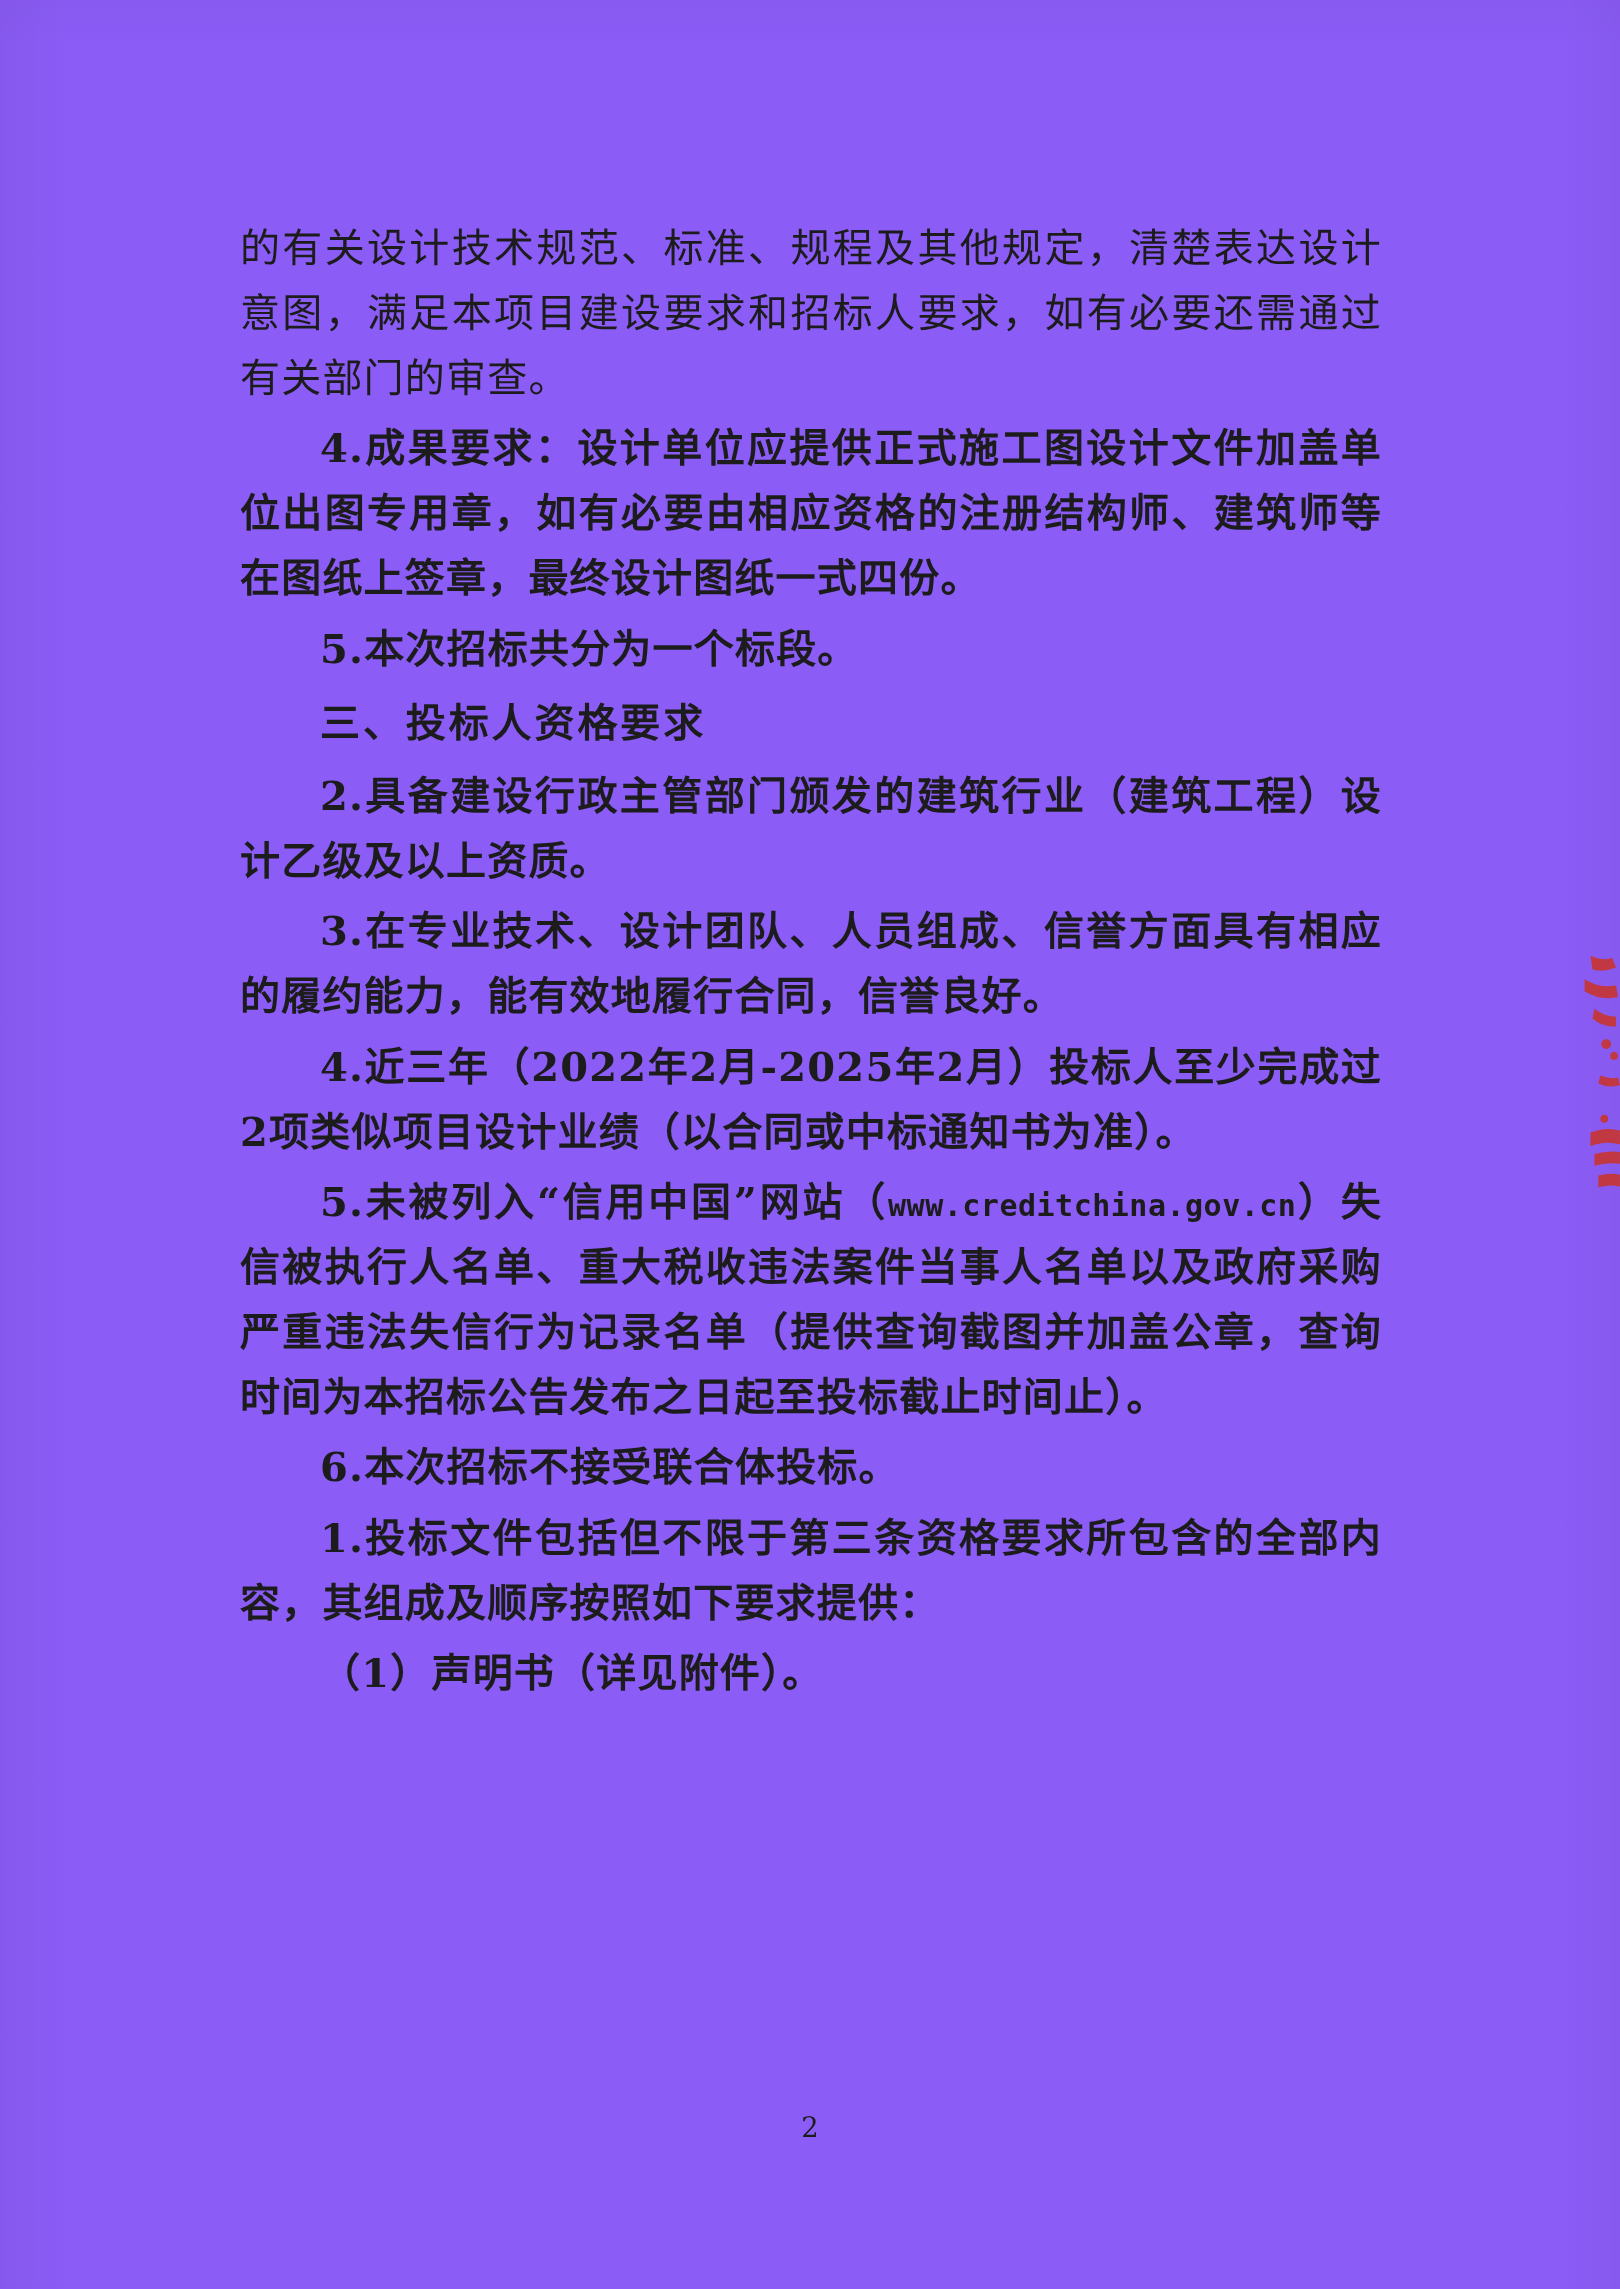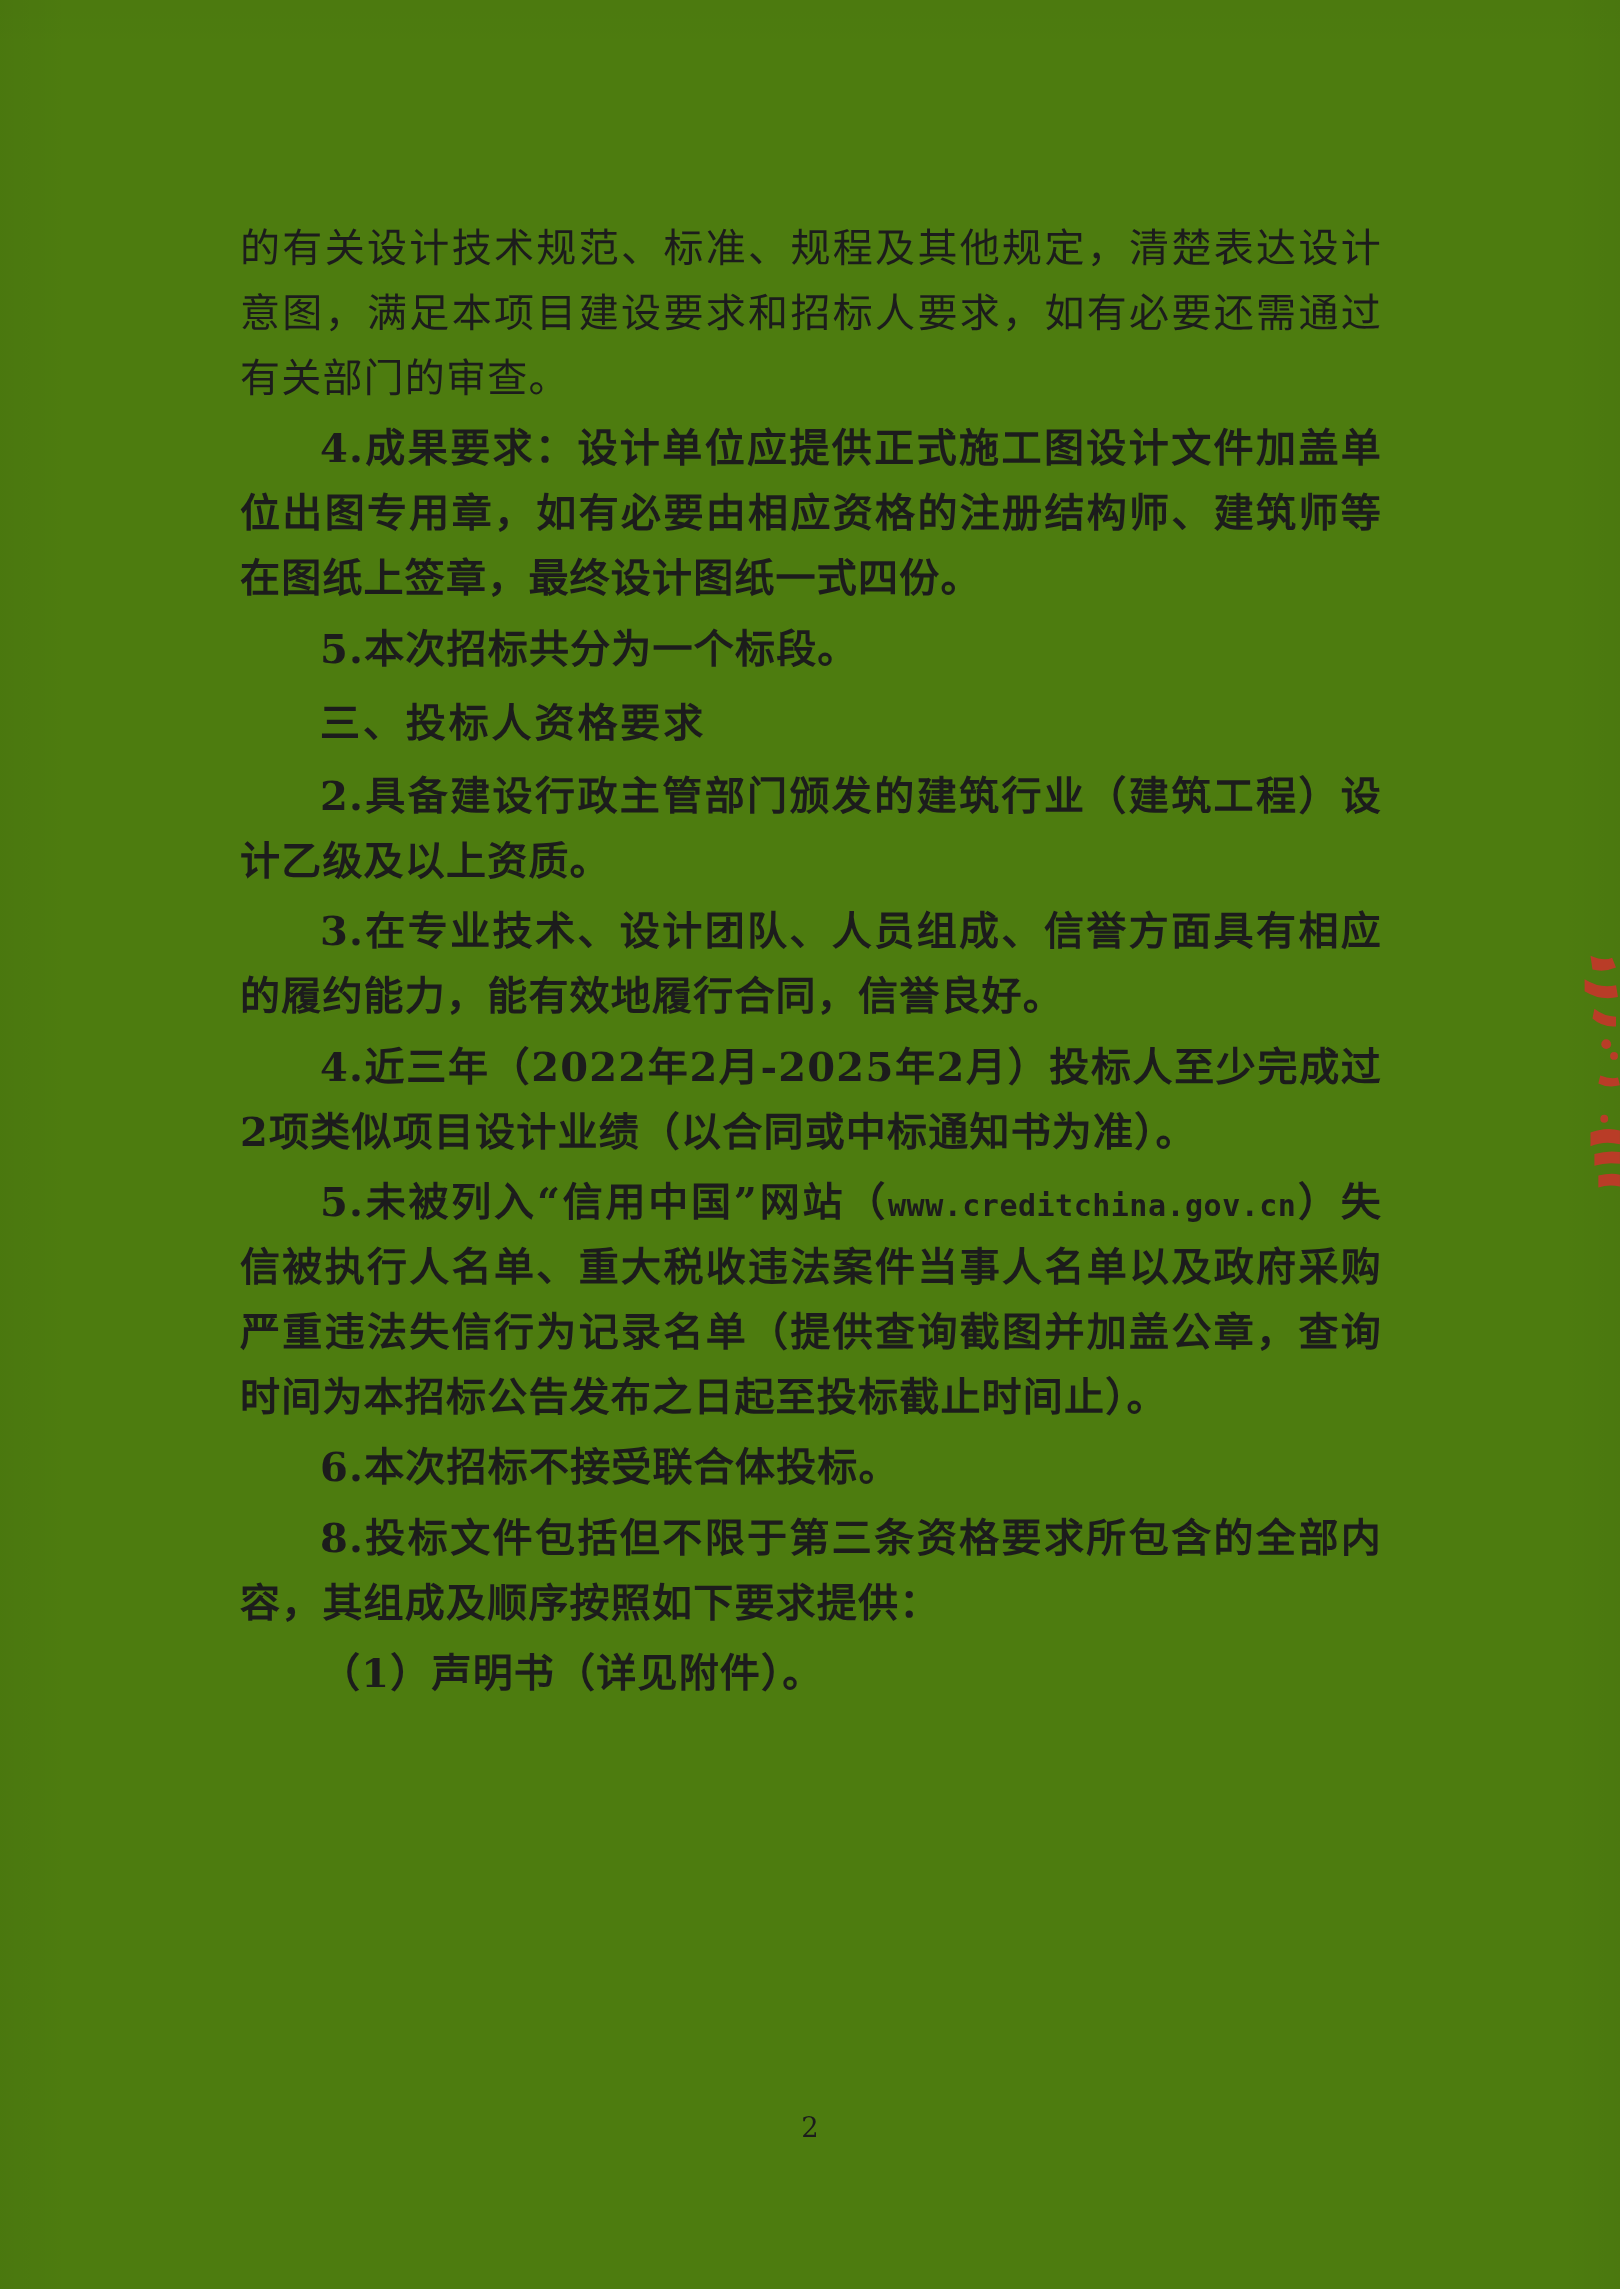--- a/index.html
+++ b/index.html
@@ -7,21 +7,21 @@
     padding: 0;
     background: #ffffff;
   }
   body {
     font-family: "DejaVu Serif", "Liberation Serif", serif;
   }
   .page {
     position: relative;
     width: 1620px;
     height: 2290px;
-    background: #4d7c0f;
+    background: #8b5cf6;
     overflow: hidden;
   }
   
   .page::before {
     content: "";
     position: absolute;
     inset: 0;
     background:
       linear-gradient(to right, rgba(0,0,0,0.035) 0px, rgba(0,0,0,0.0) 69px),
       linear-gradient(to left, rgba(0,0,0,0.03) 0px, rgba(0,0,0,0.0) 59px),
@@ -101,21 +101,21 @@
 
     <p class="indent">3.在专业技术、设计团队、人员组成、信誉方面具有相应的履约能力，能有效地履行合同，信誉良好。</p>
 
     <p class="indent">4.近三年（2022年2月-2025年2月）投标人至少完成过2项类似项目设计业绩（以合同或中标通知书为准）。</p>
 
     <p class="indent"><span>5.未被列入“信用中国”网站（</span><span class="latin">www.creditchina.gov.cn</span><span>）失信被执行人名单、重大税收违法案件当事人名单以及政府采购严重违法失信行为记录名单（提供查询截图并加盖公章，查询时间为本招标公告发布之日起至投标截止时间止）。</span></p>
 
     <p class="indent">6.本次招标不接受联合体投标。</p>
 
 
-    <p class="indent">8.投标文件包括但不限于第三条资格要求所包含的全部内容，其组成及顺序按照如下要求提供：</p>
+    <p class="indent">1.投标文件包括但不限于第三条资格要求所包含的全部内容，其组成及顺序按照如下要求提供：</p>
 
     <p class="indent">（1）声明书（详见附件）。</p>
 
   </div>
 
   <div class="seal">
     <svg width="59" height="314" viewBox="0 0 60 320" xmlns="http://www.w3.org/2000/svg">
       <g fill="#c9342b" opacity="0.88">
         <path d="M30 10 q14 6 22 2 l4 10 q-12 5 -24 2 z"></path>
         <path d="M24 34 q16 10 32 6 l2 12 q-18 4 -34 -6 z"></path>

